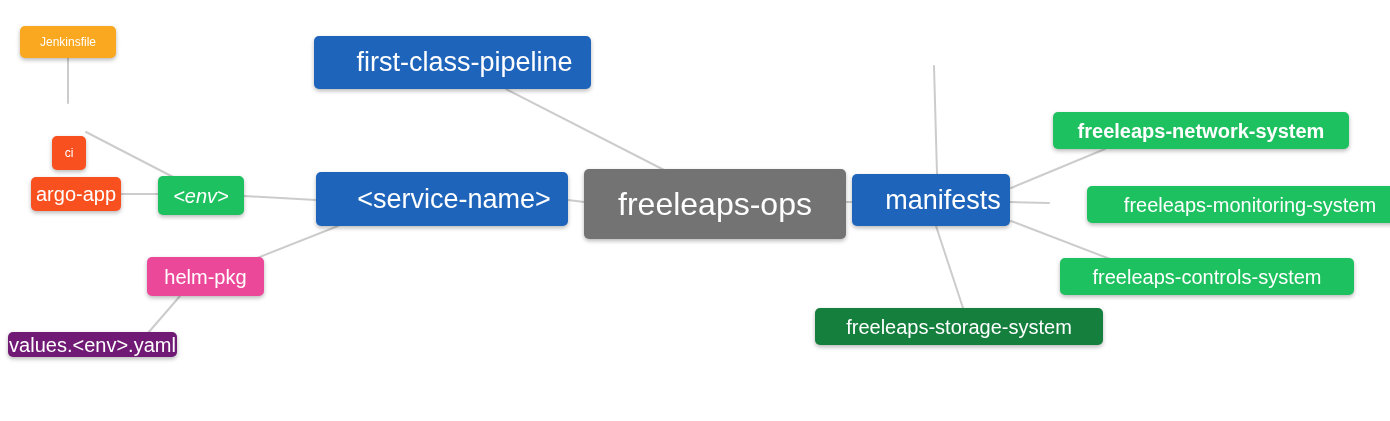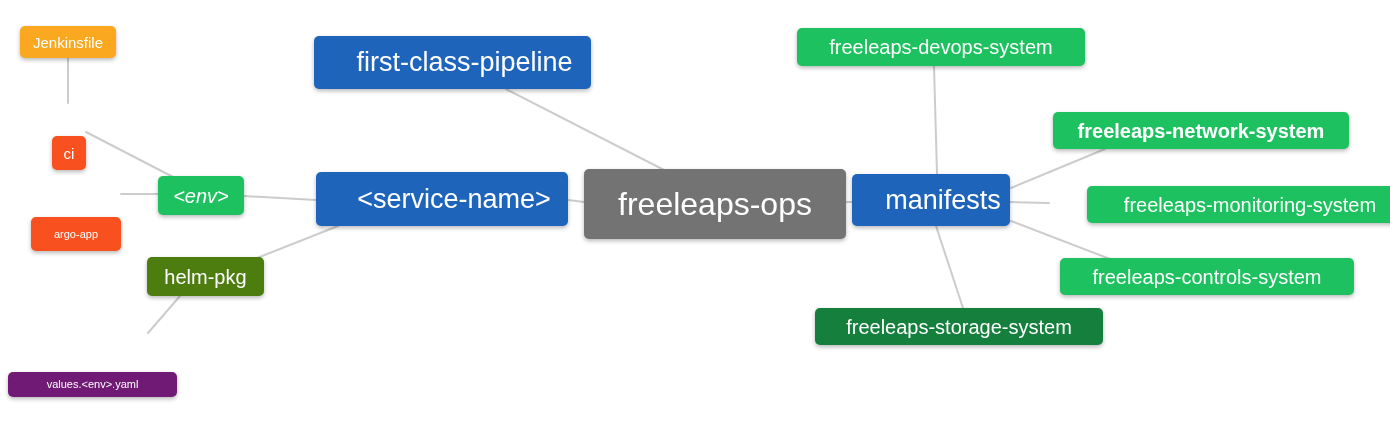--- a/index.html
+++ b/index.html
@@ -37,22 +37,22 @@
     border-radius: 5px;
     box-shadow: 0 2px 4px rgba(0,0,0,0.28);
     white-space: nowrap;
     cursor: pointer;
     line-height: 1;
     letter-spacing: 0;
   }
   .size-xl { font-size: 32px; }
   .size-lg { font-size: 27px; padding-left: 24px; }
   .size-md { font-size: 20px; }
-  .size-sm { font-size: 11px; margin-top: 40px; }
-  .size-xs { font-size: 15px; }
+  .size-sm { font-size: 20px; }
+  .size-xs { font-size: 12px; }
 </style>
 </head>
 <body>
 
 <div class="canvas">
   <svg class="edge-layer" viewBox="0 0 1390 421" xmlns="http://www.w3.org/2000/svg">
       <line x1="68" y1="58" x2="68" y2="103" stroke="#CCCCCC"></line>
       <line x1="86" y1="132" x2="175" y2="178" stroke="#CCCCCC"></line>
       <line x1="121" y1="194" x2="158" y2="194" stroke="#CCCCCC"></line>
       <line x1="244" y1="196" x2="316" y2="200" stroke="#CCCCCC"></line>
@@ -65,23 +65,22 @@
       <line x1="1011" y1="188" x2="1105" y2="149" stroke="#CCCCCC"></line>
       <line x1="1010" y1="202" x2="1049" y2="203" stroke="#CCCCCC"></line>
       <line x1="1011" y1="221" x2="1110" y2="259" stroke="#CCCCCC"></line>
       <line x1="936" y1="226" x2="963" y2="308" stroke="#CCCCCC"></line>
     </svg>
 <div class="node size-xl" style="left: 584px; top: 169px; width: 262px; height: 70px; background: #737373;">freeleaps-ops</div>
     <div class="node size-lg" style="left: 314px; top: 36px; width: 277px; height: 53px; background: rgb(30, 100, 187);">first-class-pipeline</div>
     <div class="node size-lg" style="left: 316px; top: 172px; width: 252px; height: 54px; background: rgb(30, 100, 187);">&lt;service-name&gt;</div>
     <div class="node size-lg" style="left: 852px; top: 174px; width: 158px; height: 52px; background: rgb(30, 100, 187);">manifests</div>
     <div class="node size-md" style="left: 158px; top: 176px; width: 86px; height: 39px; background: rgb(30, 193, 95); font-style: italic;">&lt;env&gt;</div>
-    <div class="node size-md" style="left: 147px; top: 257px; width: 117px; height: 39px; background: #4d7c0f;">helm-pkg</div>
+    <div class="node size-md" style="left: 147px; top: 257px; width: 117px; height: 39px; background: #ec4899;">helm-pkg</div>
     <div class="node size-xs" style="left: 20px; top: 26px; width: 96px; height: 32px; background: rgb(249, 168, 31);">Jenkinsfile</div>
     <div class="node size-xs" style="left: 52px; top: 103px; width: 34px; height: 34px; background: rgb(248, 80, 30); margin-top: 33px;">ci</div>
     <div class="node size-sm" style="left: 31px; top: 177px; width: 90px; height: 34px; background: rgb(248, 80, 30);">argo-app</div>
     <div class="node size-sm" style="left: 8px; top: 332px; width: 169px; height: 25px; background: #701a75;">values.&lt;env&gt;.yaml</div>
-    <div class="node size-md" style="left: 797px; top: 28px; width: 288px; height: 38px; background: rgb(30, 193, 95);">freeleaps-devops-system</div>
     <div class="node size-md" style="left: 1053px; top: 112px; width: 296px; height: 37px; background: rgb(30, 193, 95); font-weight: bold;">freeleaps-network-system</div>
     <div class="node size-md" style="left: 1087px; top: 186px; width: 326px; height: 37px; background: rgb(30, 193, 95);">freeleaps-monitoring-system</div>
     <div class="node size-md" style="left: 1060px; top: 258px; width: 294px; height: 37px; background: rgb(30, 193, 95);">freeleaps-controls-system</div>
     <div class="node size-md" style="left: 815px; top: 308px; width: 288px; height: 37px; background: #15803d;">freeleaps-storage-system</div>
   </div>
 
 </body></html>

